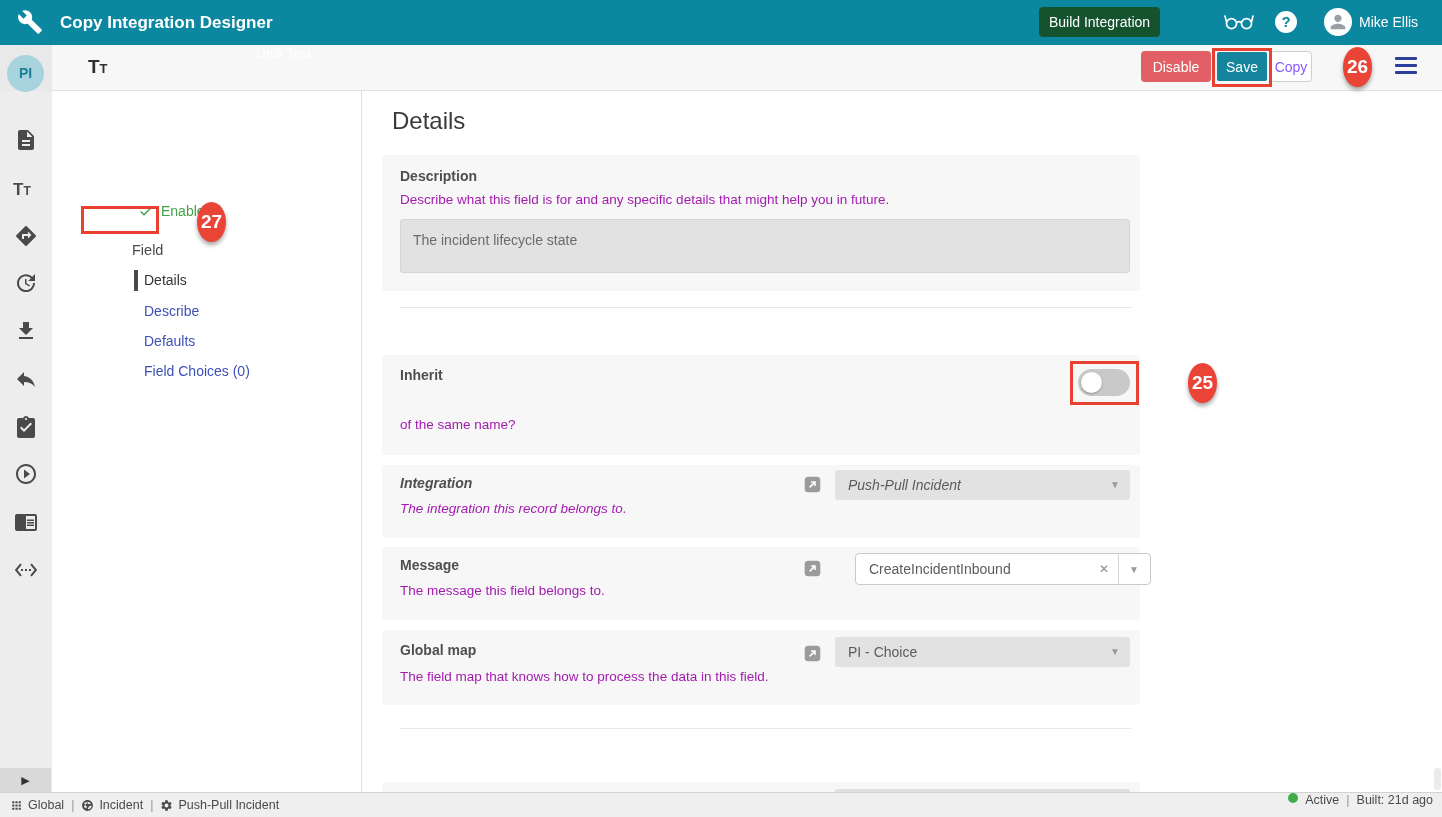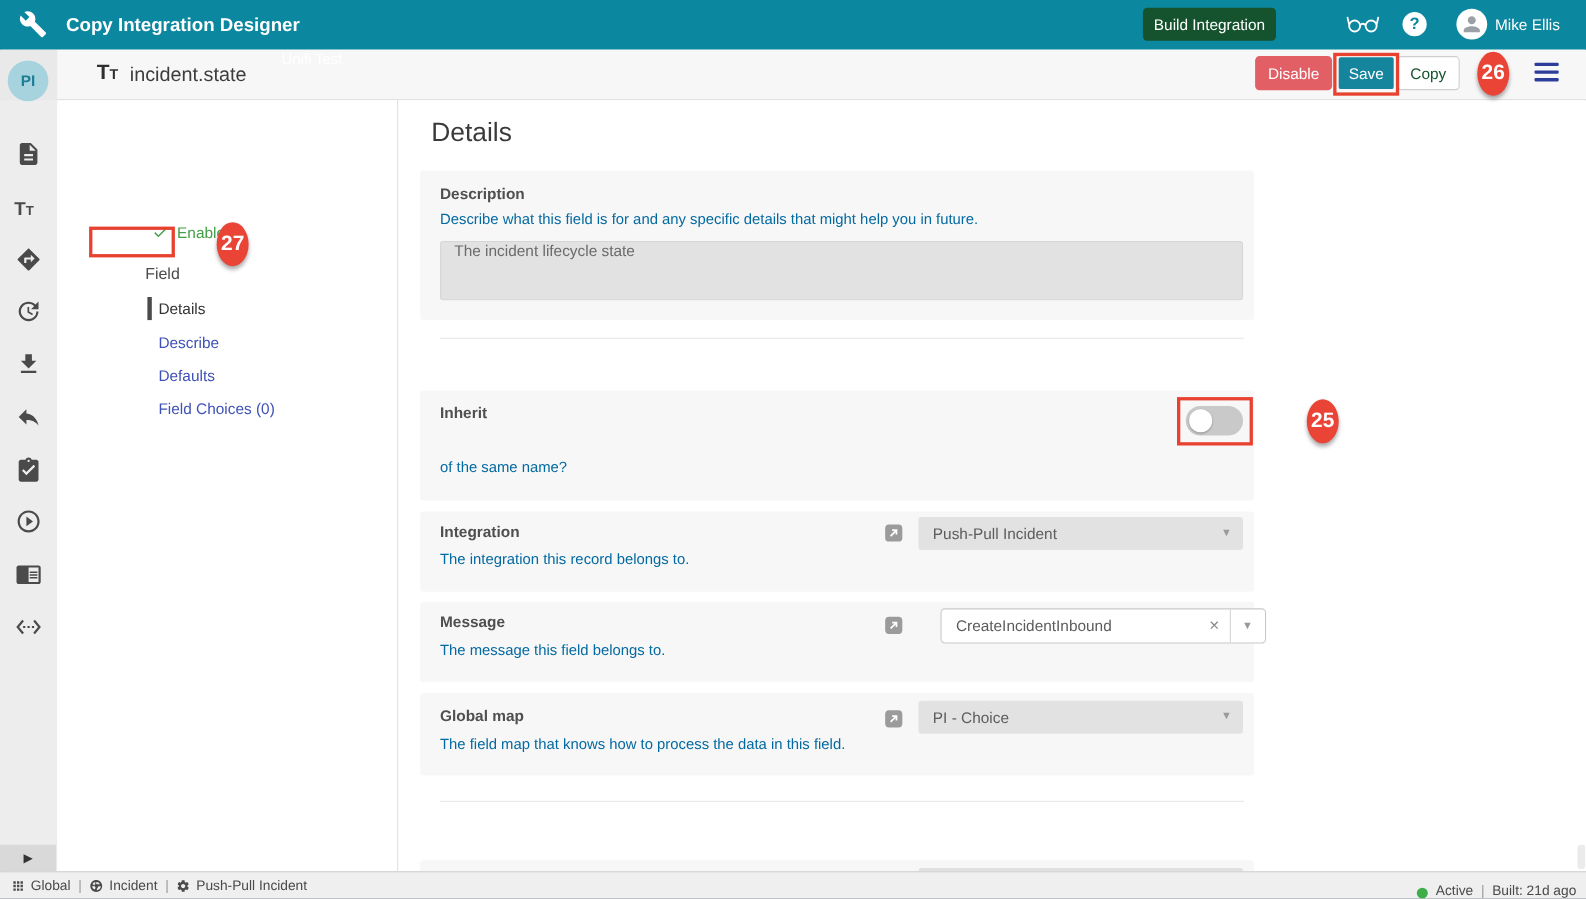--- a/index.html
+++ b/index.html
@@ -26,21 +26,21 @@
   .toolbar-left-col { position:absolute; left:0; top:0; width:52px; height:46px; background:#e9e9e9; }
   .pi-avatar { position:absolute; left:7px; top:10px; width:37px; height:37px; border-radius:50%; background:#a7d3de;
                color:#1c7f96; font-size:14px; font-weight:bold; text-align:center; line-height:37px; z-index:25; }
   .rec-type-icon { position:absolute; left:88px; top:11px; color:#2f2f2f; font-weight:bold; }
   .rec-type-icon .big { font-size:19px; }
   .rec-type-icon .small { font-size:13px; }
   .rec-title { position:absolute; left:118px; top:0; height:46px; line-height:47px; font-size:18px; color:#3c3c3c; }
   .tb-btn { position:absolute; top:6px; height:31px; border-radius:4px; font-size:14px; font-family:inherit; cursor:pointer; }
   .btn-disable { left:1141px; width:70px; background:#e25f66; color:#fff; border:none; }
   .btn-save { left:1217px; top:7px; width:50px; height:29px; background:#15849d; color:#fff; border:none; border-radius:2px; }
-  .btn-copy { left:1270px; width:57px; background:#fff; color:#14532d; border:1px solid #cfcfcf; }
+  .btn-copy { left:1270px; width:42px; background:#fff; color:#8b5cf6; border:1px solid #cfcfcf; }
   .hamburger { position:absolute; left:1395px; top:12px; width:22px; height:22px; cursor:pointer; }
   .hamburger span { display:block; width:22px; height:3px; background:#2c3e99; border-radius:1px; margin-bottom:4px; }
 
   
   .ann-box { position:absolute; border:3px solid #e8412f; z-index:40; pointer-events:none; }
   .ann-badge { position:absolute; width:29px; height:40px; border-radius:50%; background:#ea4436; color:#fff;
                font-size:19px; font-weight:bold; text-align:center; line-height:40px; z-index:40;
                box-shadow:0 3px 4px rgba(0,0,0,0.35); }
 
   
@@ -61,26 +61,26 @@
   .nav-item { position:absolute; left:92px; font-size:14px; cursor:pointer; }
   .nav-item.active { color:#333; }
   .nav-item.link { color:#3e51b5; }
   .nav-active-bar { position:absolute; left:82px; top:179px; width:4px; height:21px; background:#4a4a4a; }
 
   
   .main { position:absolute; left:363px; top:91px; width:1079px; height:701px; background:#fff; overflow:hidden; }
   .page-title { position:absolute; left:29px; top:16px; font-size:24px; font-weight:400; color:#3a3a3a; }
   .card { position:absolute; left:19px; width:758px; background:#f7f7f7; border-radius:3px; }
   .card .f-label { position:absolute; left:18px; font-size:14px; font-weight:bold; color:#4f4f4f; }
-  .card .f-help { position:absolute; left:18px; font-size:13.5px; color:#0369a1; }
+  .card .f-help { position:absolute; left:18px; font-size:13.5px; color:#a21caf; }
   .divider { position:absolute; left:37px; width:731px; height:1px; background:#e8e8e8; }
 
   .desc-area { position:absolute; left:18px; top:64px; width:730px; height:54px; background:#e2e2e2;
                border:1px solid #d6d6d6; border-radius:3px; color:#6b6b6b; font-size:14px; font-family:inherit;
-               padding:0 12px; resize:none; }
+               padding:12px 12px; resize:none; }
 
   .toggle { position:absolute; width:52px; height:27px; border-radius:14px; background:#c9c9c9; cursor:pointer; }
   .toggle .knob { position:absolute; left:3px; top:3px; width:21px; height:21px; border-radius:50%; background:#fff;
                   box-shadow:0 1px 2px rgba(0,0,0,0.3); }
 
   .goto-icon { position:absolute; width:17px; height:17px; cursor:pointer; }
   .dd { position:absolute; width:295px; height:30px; background:#e2e2e2; border-radius:3px; cursor:pointer; }
   .dd .dd-text { position:absolute; left:13px; top:0; height:30px; line-height:30px; font-size:14px; color:#5c5c5c; }
   .dd .caret { position:absolute; right:10px; top:0; height:30px; line-height:30px; font-size:10px; color:#9a9a9a; }
   .combo { position:absolute; width:296px; height:32px; background:#fff; border:1px solid #c9c9c9; border-radius:4px; cursor:pointer; }
@@ -90,21 +90,21 @@
   .combo .caret { position:absolute; right:11px; top:0; height:30px; line-height:31px; font-size:10px; color:#9a9a9a; }
 
   .partial-card { position:absolute; left:19px; top:691px; width:758px; height:11px; background:#f7f7f7; border-radius:3px 3px 0 0; }
   .partial-dd { position:absolute; left:453px; top:7px; width:295px; height:4px; background:#e0e0e0; border-radius:3px 3px 0 0; }
   .scroll-thumb { position:absolute; left:1434px; top:768px; width:7px; height:22px; background:#ebebeb; border-radius:3px; }
 
   
   .statusbar { position:absolute; left:0; top:792px; width:100%; height:25px; background:#efefef; border-top:1px solid #d2d2d2;
                font-size:12.5px; color:#4a4a4a; z-index:30; }
   .sb-left { position:absolute; left:10px; top:0; height:24px; display:flex; align-items:center; gap:7px; }
-  .sb-right { position:absolute; right:9px; top:0; height:24px; display:flex; align-items:flex-end; gap:7px; }
+  .sb-right { position:absolute; right:9px; top:0; height:24px; display:flex; align-items:flex-start; gap:7px; }
   .sb-sep { color:#999; }
   .sb-item { display:flex; align-items:center; gap:5px; cursor:pointer; }
   .sb-item svg { width:13px; height:13px; fill:#4a4a4a; }
   .dot { width:10px; height:10px; border-radius:50%; background:#3fae49; }
 </style>
 </head>
 <body>
 
 <div class="frame">
 
@@ -132,21 +132,20 @@
           <path fill="#9aa0a6" d="M12 12c2.21 0 4-1.79 4-4s-1.79-4-4-4-4 1.79-4 4 1.79 4 4 4zm0 2c-2.67 0-8 1.34-8 4v2h16v-2c0-2.66-5.33-4-8-4z"></path>
         </svg>
     </div>
     <div class="user-name">Mike Ellis</div>
   </div>
 
   <div class="toolbar">
     <div class="toolbar-left-col"></div>
     <div class="pi-avatar">PI</div>
     <div class="rec-type-icon"><span class="big">T</span><span class="small">T</span></div>
-    <div class="rec-title">incident.state</div>
     <button class="tb-btn btn-disable">Disable</button>
     <button class="tb-btn btn-save">Save</button>
     <button class="tb-btn btn-copy">Copy</button>
     <div class="hamburger">
         <span></span>
         <span></span>
         <span></span>
       </div>
   </div>
 
@@ -233,21 +232,21 @@
     <div class="divider" style="top:216px;"></div>
 
     <div class="card" style="top:264px; height:100px;">
       <div class="f-label" style="top:12px;">Inherit</div>
       <div class="f-help" style="top:62px;">of the same name?</div>
       <div class="toggle" style="left:696px; top:14px;">
         <div class="knob"></div>
       </div>
     </div>
 
-    <div class="card" style="top:374px; height:73px;">
+    <div class="card" style="top:374px; height:73px;font-style:italic;">
       <div class="f-label" style="top:10px;">Integration</div>
       <div class="f-help" style="top:36px;">The integration this record belongs to.</div>
       <span class="goto-icon" style="left:422px; top:11px;">
         <svg width="17" height="17" viewBox="0 0 24 24">
             <rect x="1" y="1" width="22" height="22" rx="5" fill="#9b9b9b"></rect>
             <path d="M8 16 L15 9 M10 8.5 H15.5 V14" stroke="#ffffff" stroke-width="2.2" fill="none"></path>
           </svg>
       </span>
       <div class="dd" style="left:453px; top:5px;">
         <span class="dd-text">Push-Pull Incident</span>

